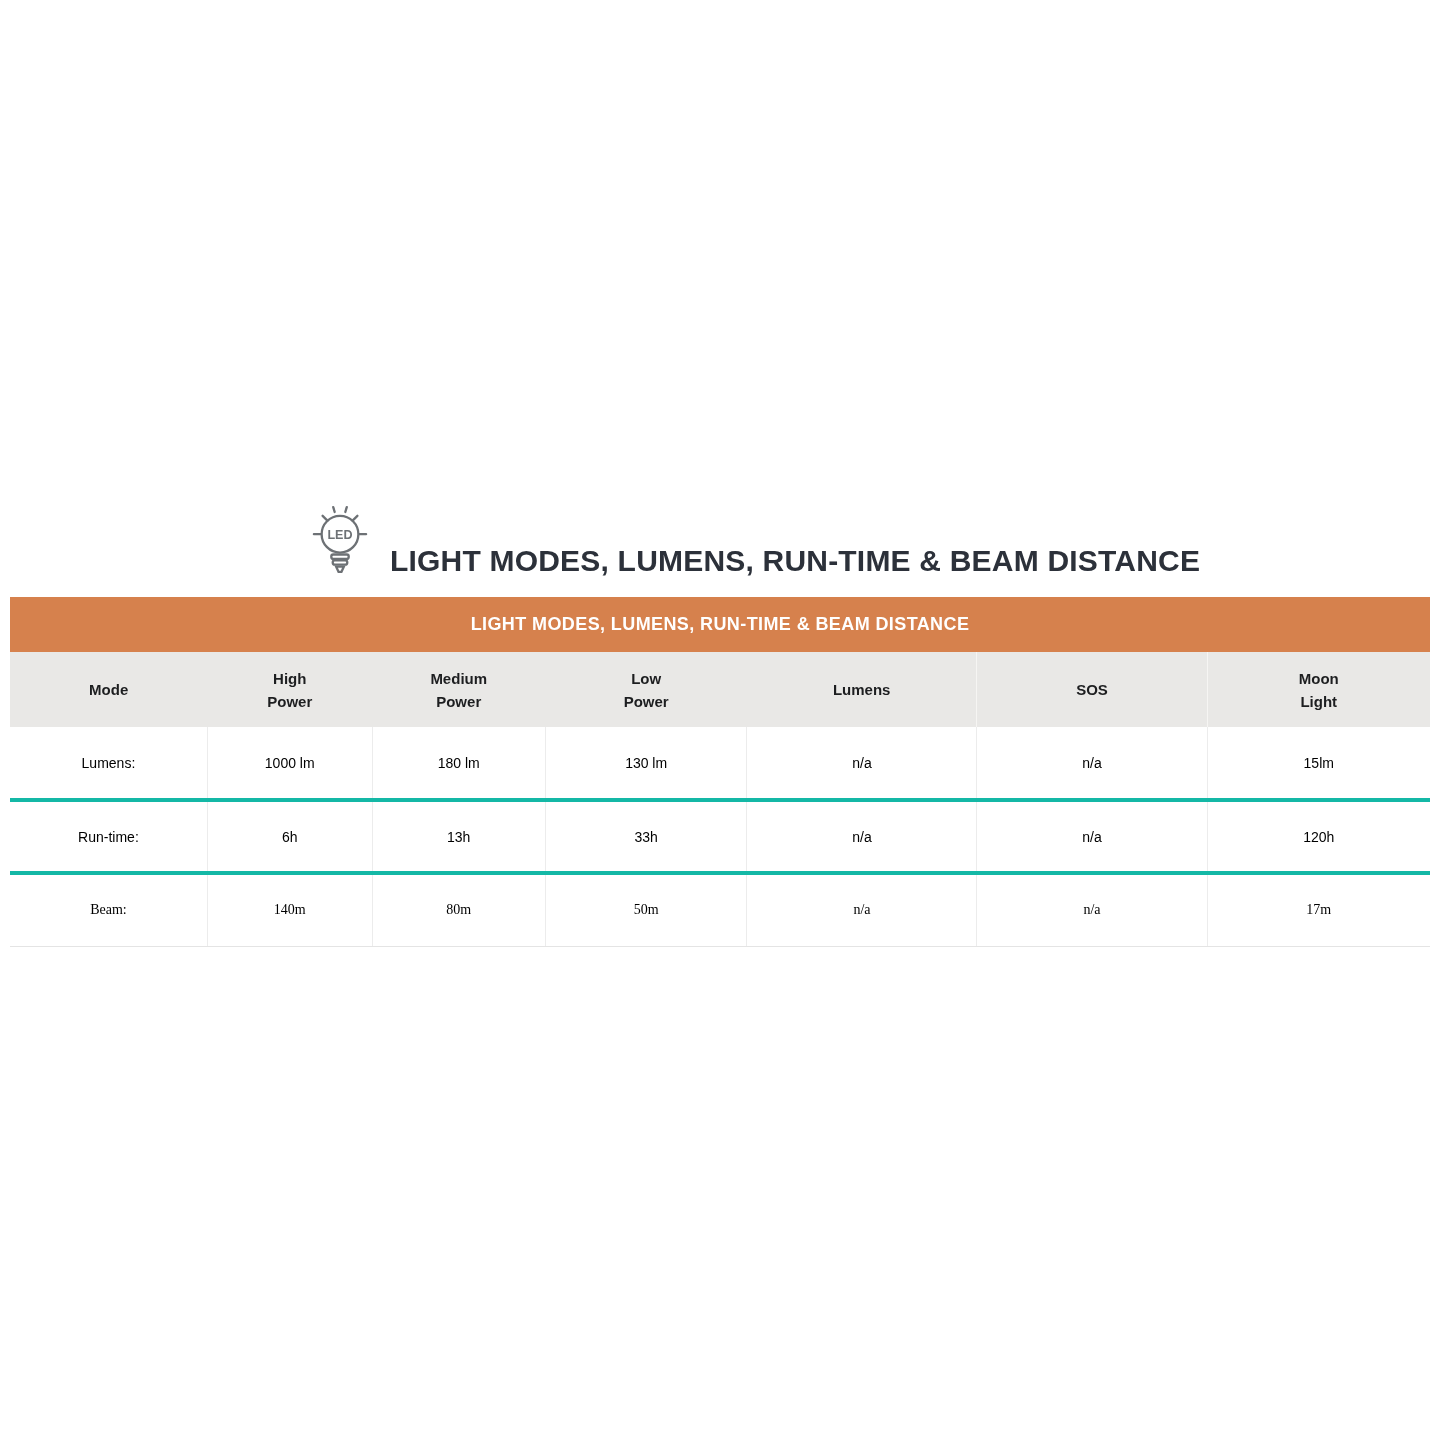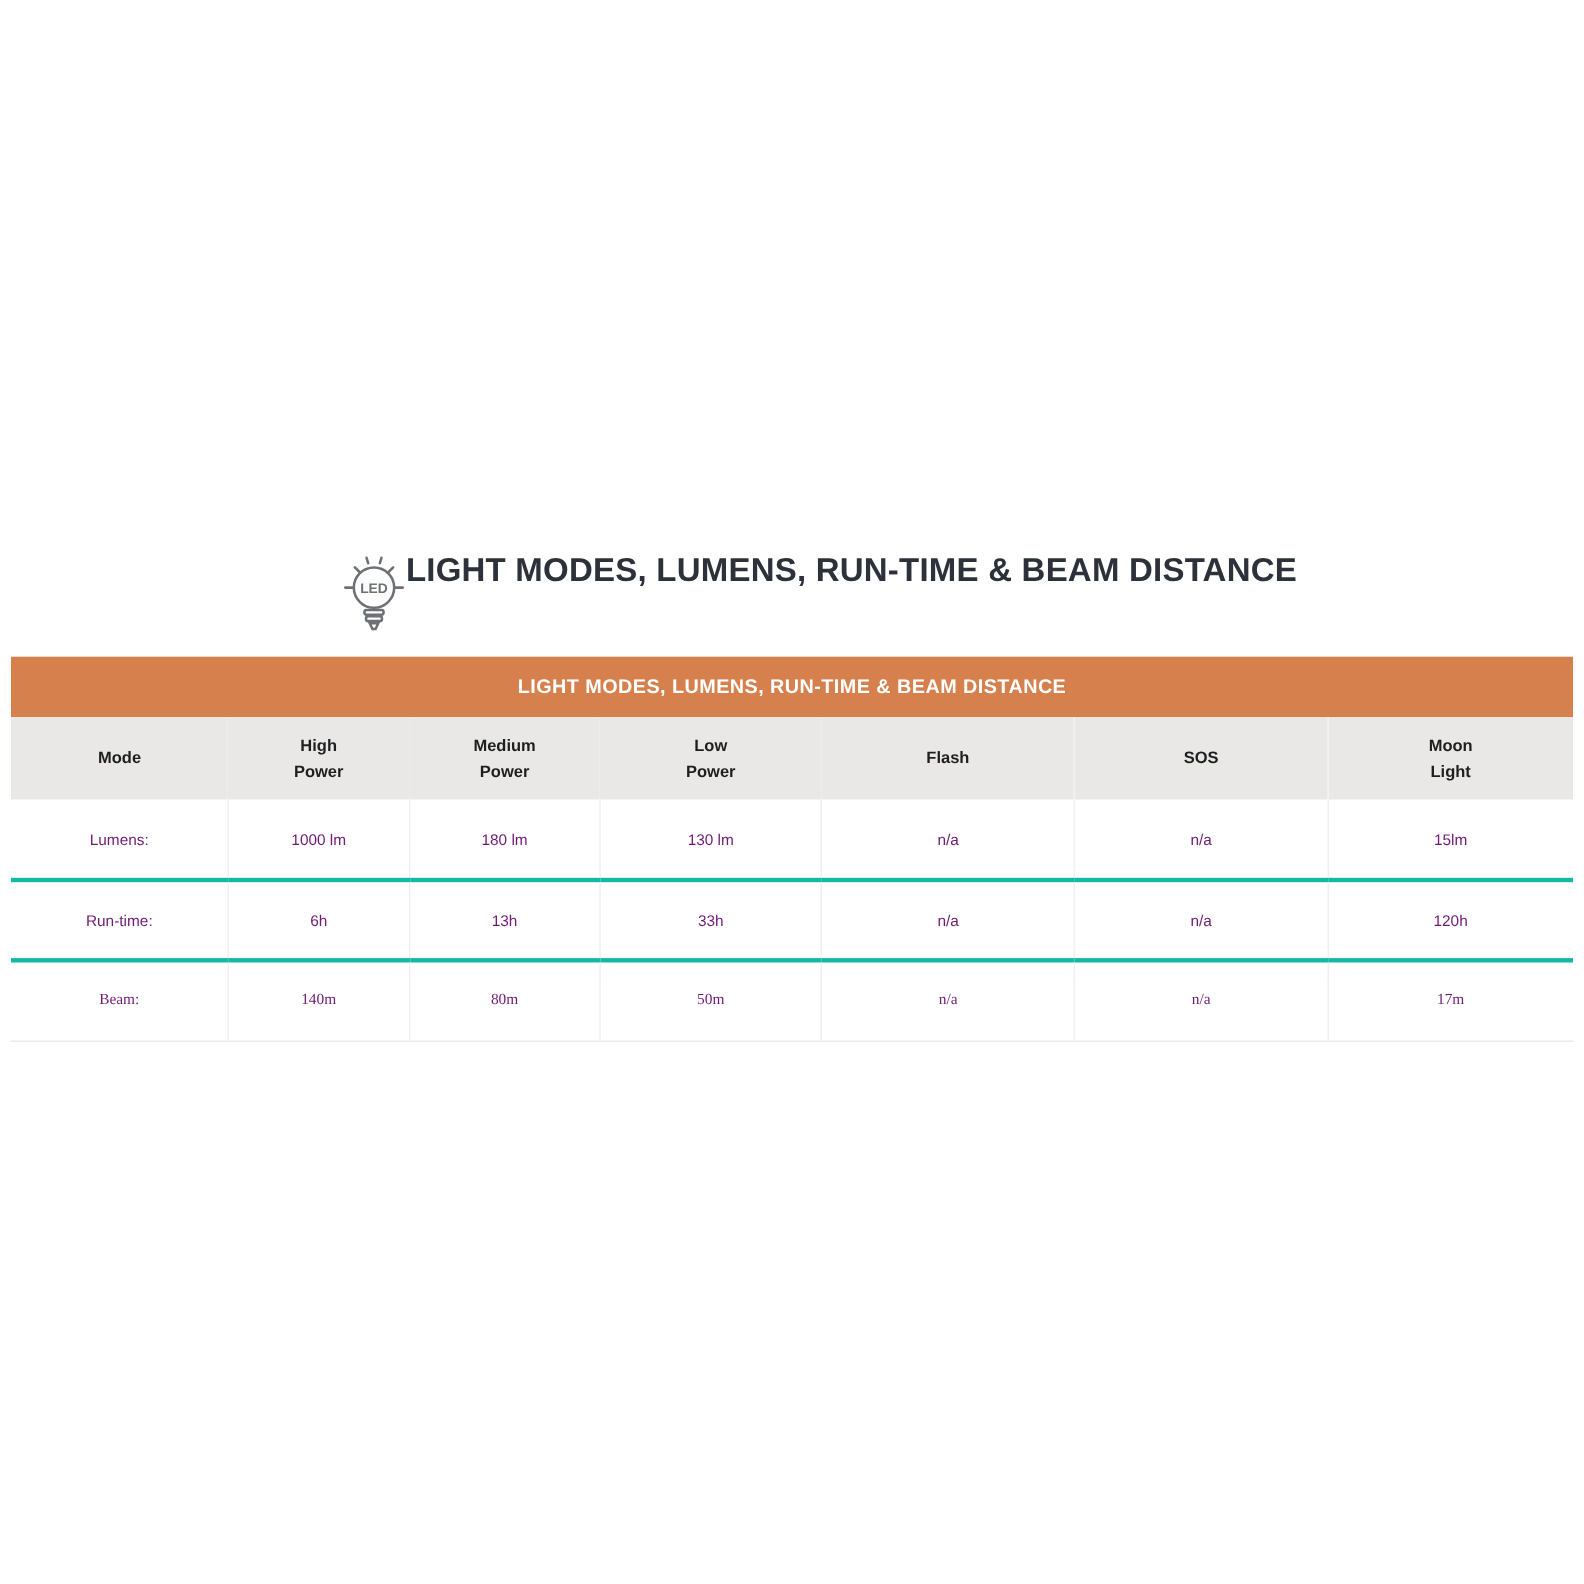--- a/index.html
+++ b/index.html
@@ -12,21 +12,22 @@
     position: relative;
     overflow: hidden;
   }
 
   
   .title-row {
     position: absolute;
     left: 311px;
     top: 502px;
     display: flex;
-    align-items: flex-start;
+    align-items: flex-end;
+    gap: 21px;
   }
   .led-icon { width: 58px; height: 76px; flex: 0 0 auto; }
   .section-title {
     margin: 0;
     font-size: 30px;
     font-weight: bold;
     color: #2c313a;
     letter-spacing: 0.2px;
     white-space: nowrap;
   }
@@ -66,21 +67,21 @@
     line-height: 23px;
     padding: 0;
   }
   table.specs thead th.group-sep {
     border-left: 1px solid #f6f5f3;
   }
   table.specs tbody td {
     background: #ffffff;
     height: 73px;
     font-size: 14px;
-    color: #701a75;
+    color: #000000;
     text-align: center;
     vertical-align: middle;
     padding: 0;
   }
   table.specs tbody td + td { border-left: 1px solid #ececec; }
   table.specs tbody tr + tr td { border-top: 4px solid #14b8a6; }
   table.specs tbody tr:last-child td { border-bottom: 1px solid #e4e4e4; font-family: Liberation Serif, serif; }
 </style>
 </head>
 <body>
@@ -123,21 +124,21 @@
     </colgroup>
     <thead>
       <tr>
         <th>Mode</th>
         <th>High
 Power</th>
         <th>Medium
 Power</th>
         <th>Low
 Power</th>
-        <th>Flash</th>
+        <th>Lumens</th>
         <th class="group-sep">SOS</th>
         <th class="group-sep">Moon
 Light</th>
       </tr>
     </thead>
     <tbody>
       <tr>
         <td>Lumens:</td>
         <td>1000 lm</td>
         <td>180 lm</td>

